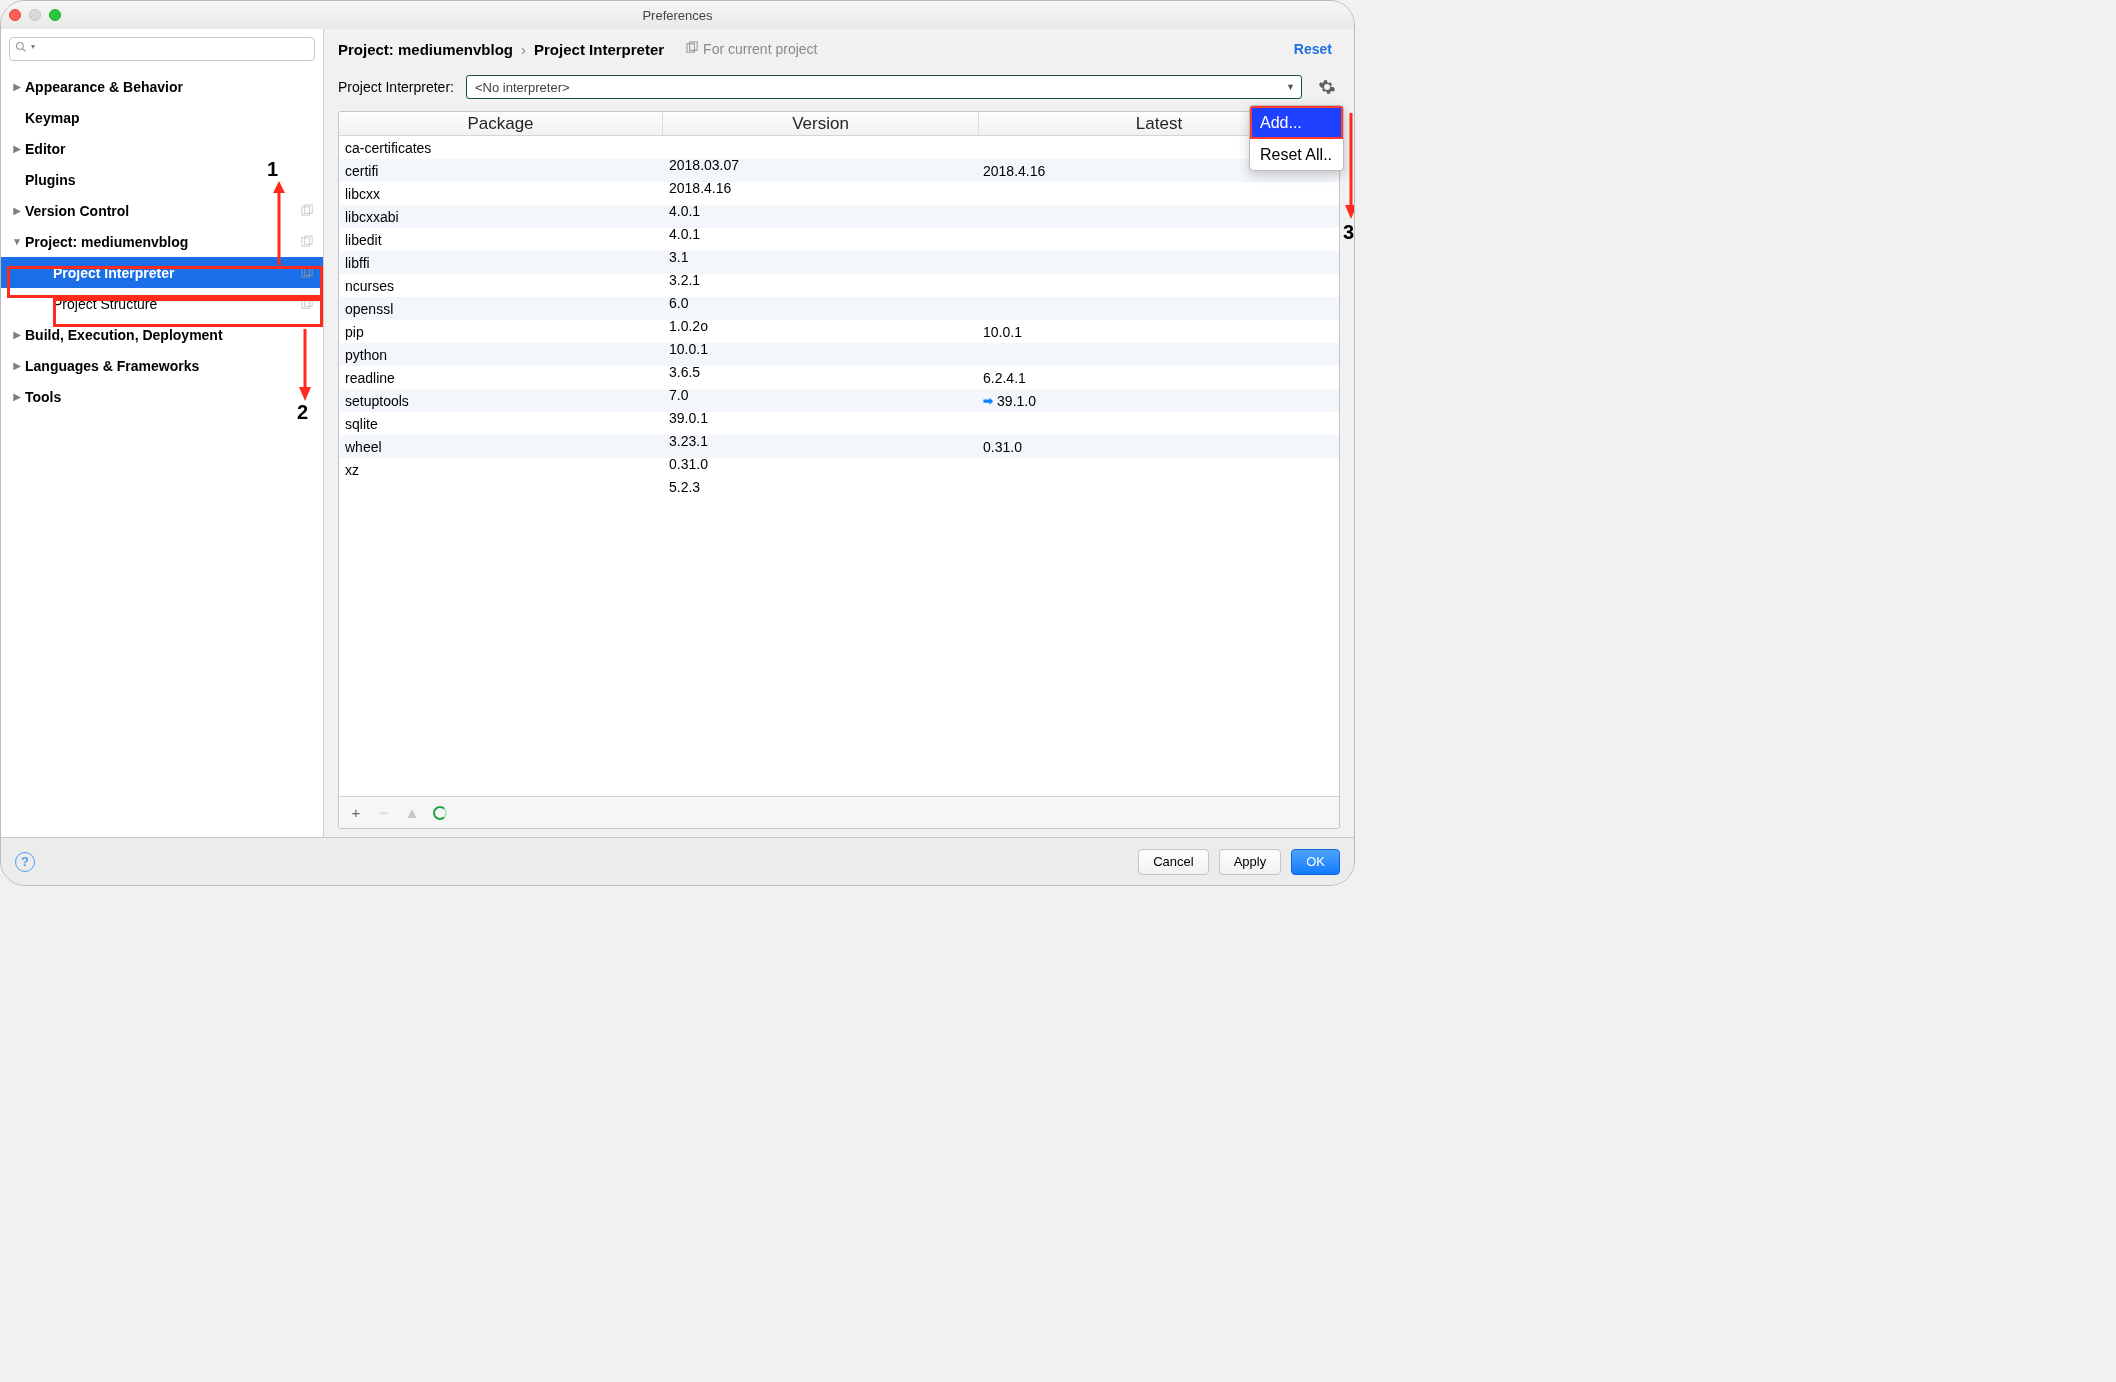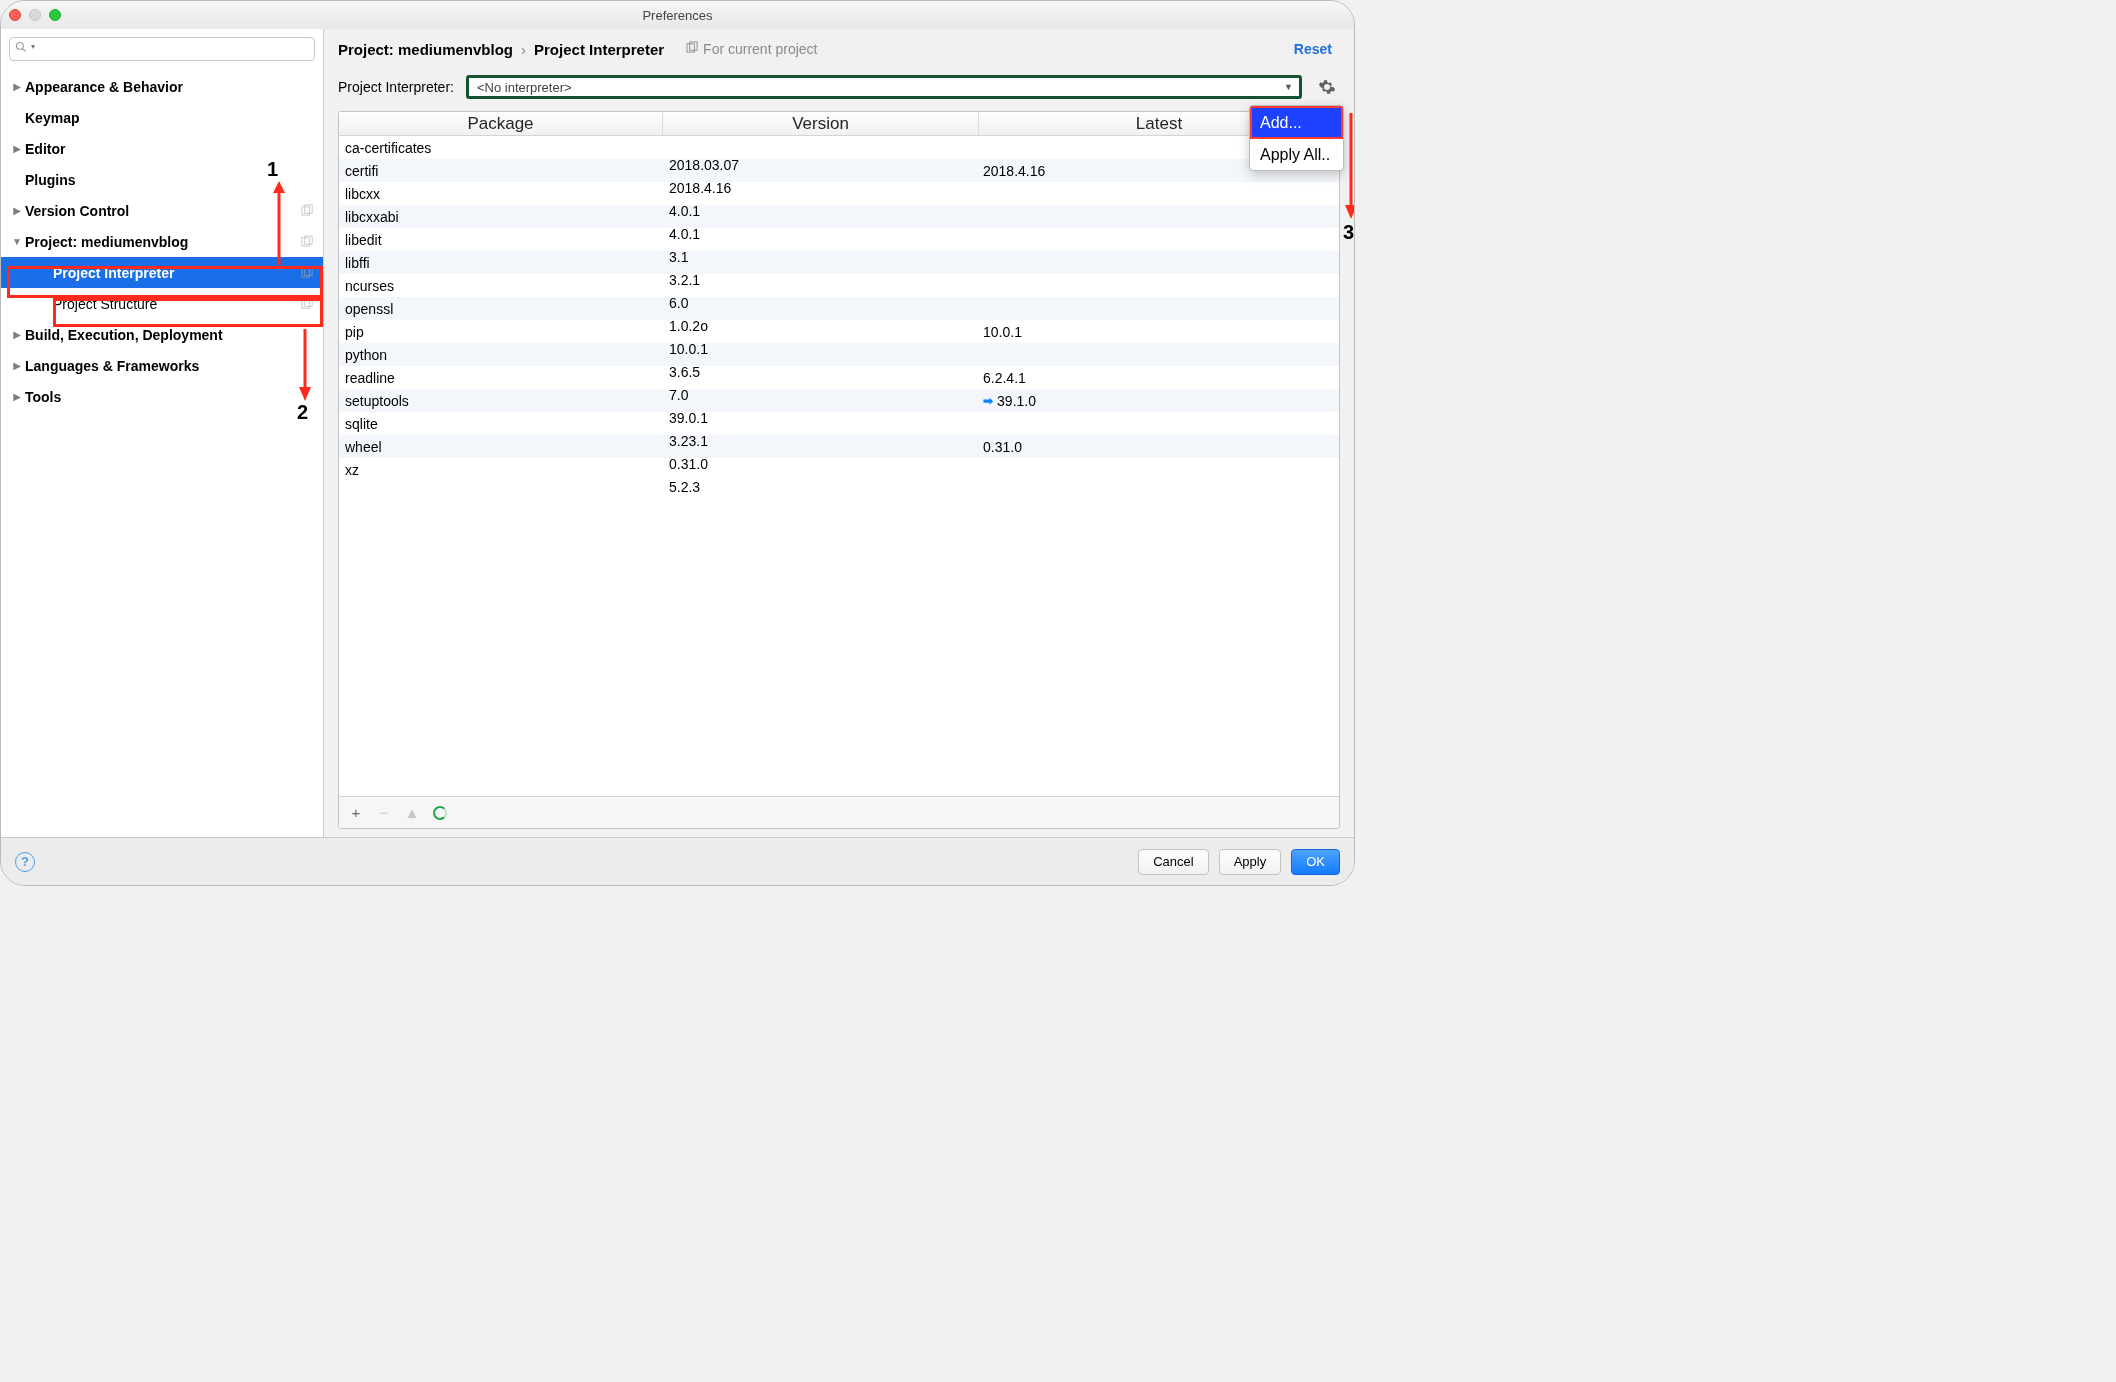--- a/index.html
+++ b/index.html
@@ -31,21 +31,21 @@
   .indent0 { padding-left: 8px; }
   .indent1 { padding-left: 36px; }
   .main { flex:1; display:flex; flex-direction:column; background:#f1f1f1; position:relative; }
   .breadcrumb-row { height:40px; display:flex; align-items:center; padding:0 14px; }
   .breadcrumb { font-size:15px; font-weight:700; color:#000; display:flex; align-items:center; gap:8px; }
   .breadcrumb .sep { color:#888; font-weight:400; }
   .current-proj { margin-left:22px; color:#8a8a8a; font-size:14px; display:flex; align-items:center; gap:4px; }
   .reset { margin-left:auto; color:#1f6fe0; font-weight:700; font-size:14px; cursor:pointer; padding-right:8px; }
   .interp-row { height:36px; display:flex; align-items:center; padding:0 14px; gap:12px; }
   .interp-row .lbl { font-size:14px; }
-  .interp-select { flex:1; height:24px; background:#fff; border:3px solid #14532d; border-radius:3px; display:flex; align-items:center; padding:0 8px; font-size:13px; color:#414141; position:relative; }
+  .interp-select { flex:1; height:24px; background:#fff; border:1px solid #14532d; border-radius:3px; display:flex; align-items:center; padding:0 8px; font-size:13px; color:#414141; position:relative; }
   .interp-select .chev { position:absolute; right:6px; color:#555; font-size:9px; }
   .gear { width:26px; height:24px; display:flex; align-items:center; justify-content:center; color:#606060; }
   .menu-pop { position:absolute; right:10px; top:76px; width:95px; background:#fff; border:1px solid #bbb; border-radius:4px; box-shadow:0 4px 12px rgba(0,0,0,.2); overflow:hidden; z-index:50; }
   .menu-pop .mi { height:31px; display:flex; align-items:center; padding:0 10px; font-size:16px; }
   .menu-pop .mi.selected { background:#1e40ff; color:#fff; border:2px solid #ff3b30; height:33px; padding:0 8px; font-weight:500; }
   .table-wrap { margin:6px 14px 0 14px; flex:1; background:#fff; border:1px solid #c4c4c4; border-radius:3px; display:flex; flex-direction:column; overflow:hidden; }
   .thead { display:flex; height:24px; background:linear-gradient(#fdfdfd,#f1f1f1); border-bottom:1px solid #d4d4d4; }
   .th { display:flex; align-items:center; justify-content:center; font-size:17px; color:#252525; border-right:1px solid #dcdcdc; }
   .th:last-child { border-right:none; }
   .col-pkg { width:324px; }
@@ -199,21 +199,21 @@
         </div>
         <div class="gear">
           <svg width="18" height="18" viewBox="0 0 24 24">
               <path fill="#606060" d="M12 8a4 4 0 100 8 4 4 0 000-8zm9 4a7 7 0 01-.1 1.2l2 1.6-2 3.4-2.4-1a7 7 0 01-2 1.2l-.4 2.6h-4l-.4-2.6a7 7 0 01-2-1.2l-2.4 1-2-3.4 2-1.6A7 7 0 013 12a7 7 0 01.1-1.2l-2-1.6 2-3.4 2.4 1a7 7 0 012-1.2L8 3h4l.4 2.6a7 7 0 012 1.2l2.4-1 2 3.4-2 1.6c.1.4.2.8.2 1.2z"></path>
             </svg>
         </div>
       </div>
 
       <div class="menu-pop">
         <div class="mi selected">Add...</div>
-        <div class="mi">Apply All..</div>
+        <div class="mi">Reset All..</div>
       </div>
 
       <div class="table-wrap">
         <div class="thead">
           <div class="th col-pkg">Package</div>
           <div class="th col-ver" style="justify-content:center;">Version</div>
           <div class="th col-lat">Latest</div>
         </div>
         <div class="tbody" id="tbody">
             <div class="tr">

